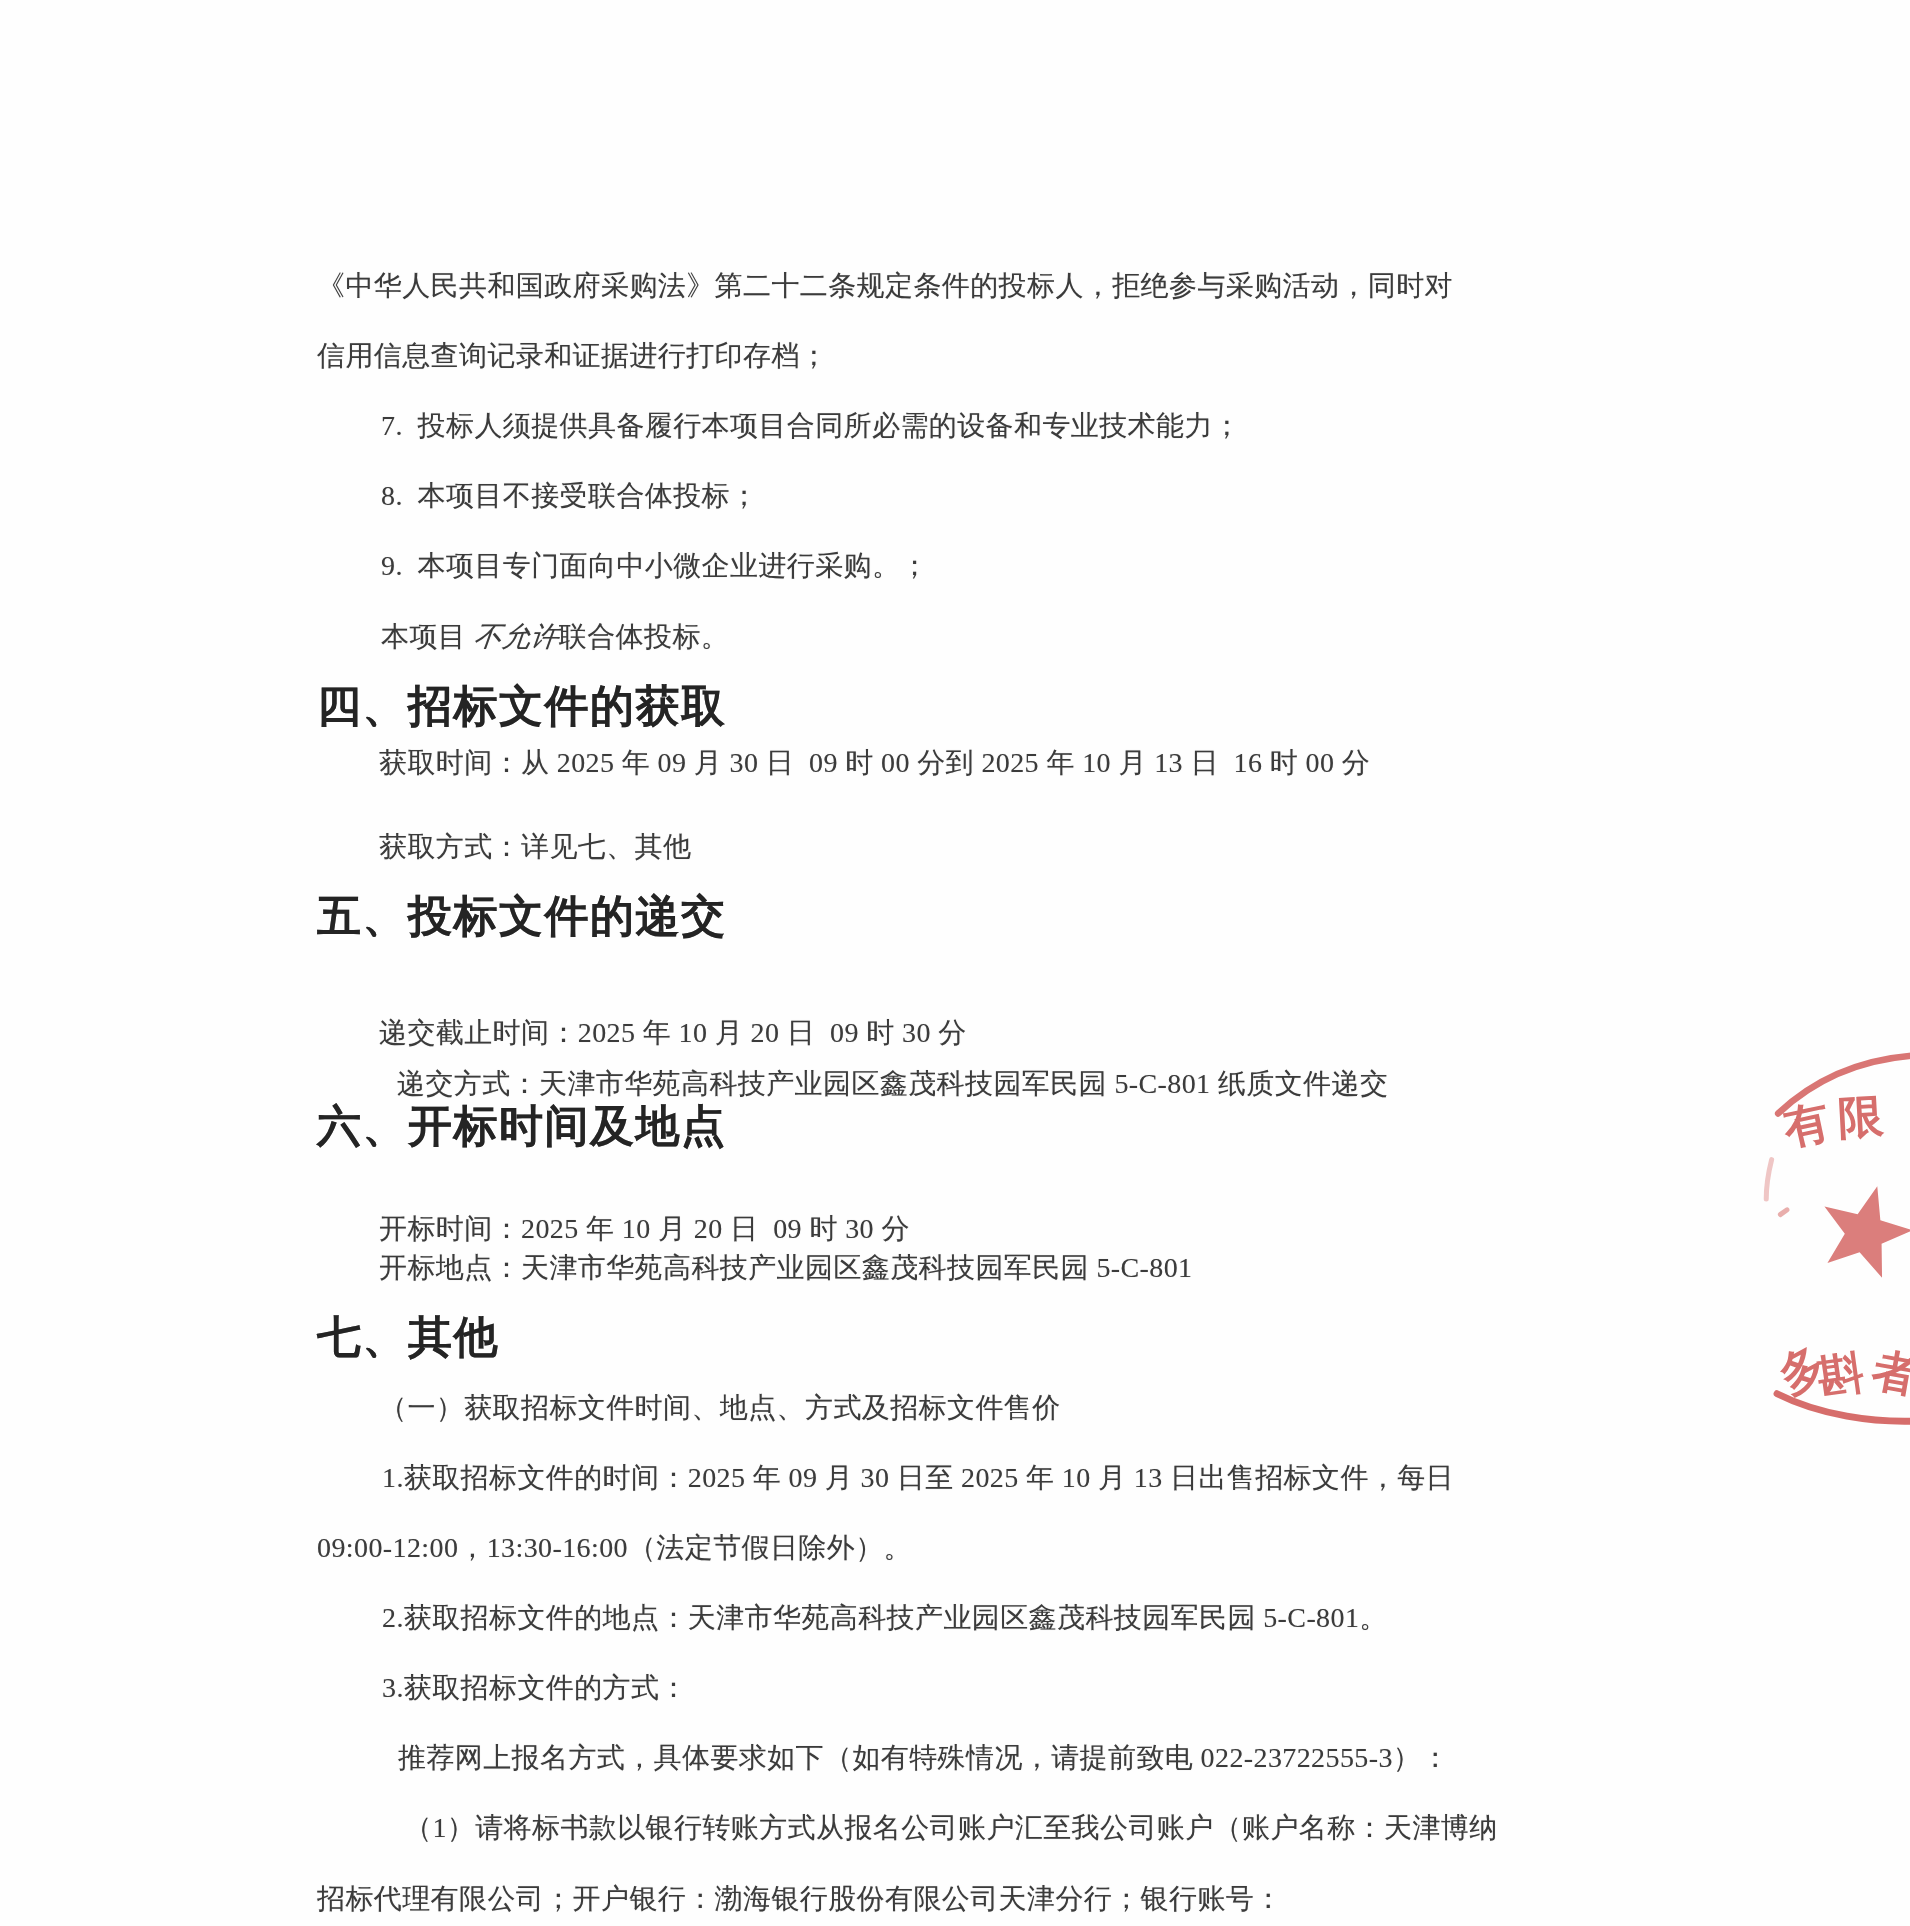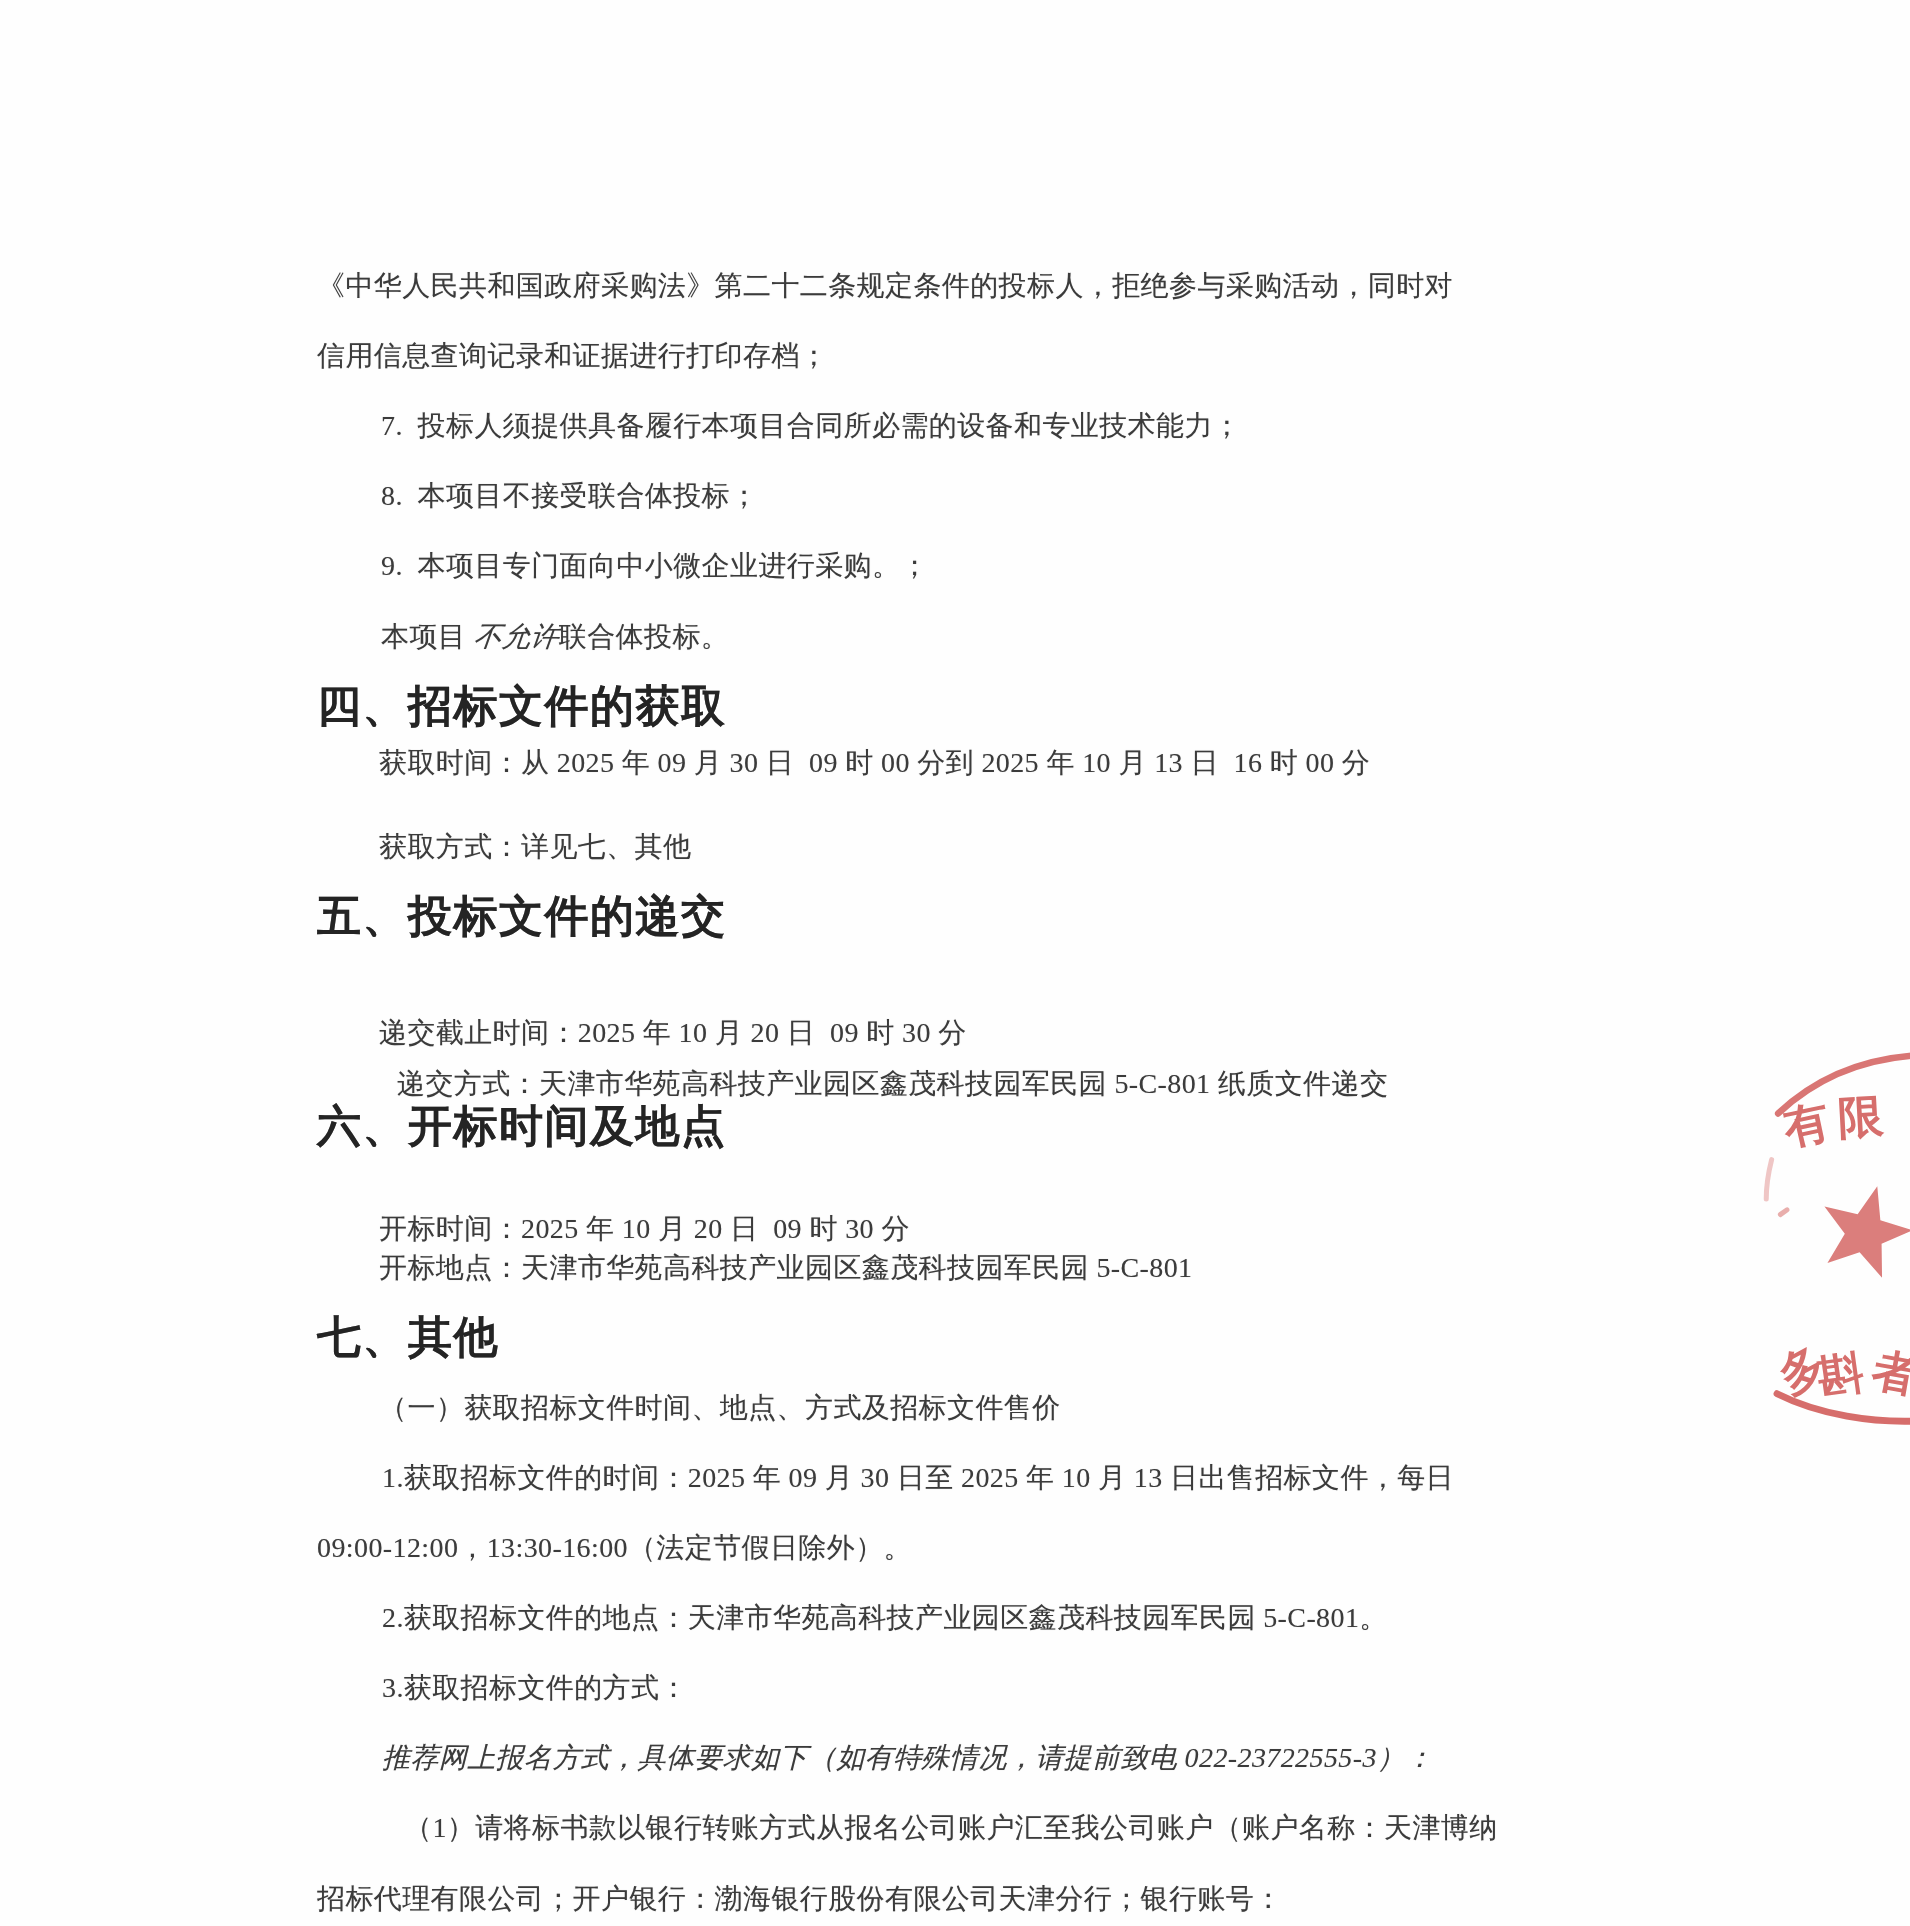--- a/index.html
+++ b/index.html
@@ -69,21 +69,21 @@
       <div class="line" style="left: 397px; top: 1058px; margin-top: 27px;">递交方式：天津市华苑高科技产业园区鑫茂科技园军民园 5-C-801 纸质文件递交</div>
       <div class="line heading" style="left: 317px; top: 1128px;">六、开标时间及地点</div>
       <div class="line" style="left: 379px; top: 1230px;">开标时间：2025 年 10 月 20 日  09 时 30 分</div>
       <div class="line" style="left: 379px; top: 1269px;">开标地点：天津市华苑高科技产业园区鑫茂科技园军民园 5-C-801</div>
       <div class="line heading" style="left: 317px; top: 1339px;">七、其他</div>
       <div class="line" style="left: 379px; top: 1409px;">（一）获取招标文件时间、地点、方式及招标文件售价</div>
       <div class="line" style="left: 382px; top: 1479px;">1.获取招标文件的时间：2025 年 09 月 30 日至 2025 年 10 月 13 日出售招标文件，每日</div>
       <div class="line" style="left: 317px; top: 1549px;">09:00-12:00，13:30-16:00（法定节假日除外）。</div>
       <div class="line" style="left: 382px; top: 1619px;">2.获取招标文件的地点：天津市华苑高科技产业园区鑫茂科技园军民园 5-C-801。</div>
       <div class="line" style="left: 382px; top: 1689px;">3.获取招标文件的方式：</div>
-      <div class="line" style="left: 382px; top: 1759px; font-style: italic;">推荐网上报名方式，具体要求如下（如有特殊情况，请提前致电 022-23722555-3）：</div>
+      <div class="line" style="left: 398px; top: 1759px;">推荐网上报名方式，具体要求如下（如有特殊情况，请提前致电 022-23722555-3）：</div>
       <div class="line" style="left: 365px; top: 1829px; margin-left: 39px;">（1）请将标书款以银行转账方式从报名公司账户汇至我公司账户（账户名称：天津博纳</div>
       <div class="line" style="left: 317px; top: 1900px;">招标代理有限公司；开户银行：渤海银行股份有限公司天津分行；银行账号：</div>
     </div>
 
   <div class="stamp">
     <svg width="154" height="385" viewBox="0 0 400 1000">
       <g stroke="#cd4744" fill="none" stroke-linecap="round">
 
         <path d="M 55 170 C 170 62 310 22 440 18" stroke-width="17" opacity="0.85"></path>
 

